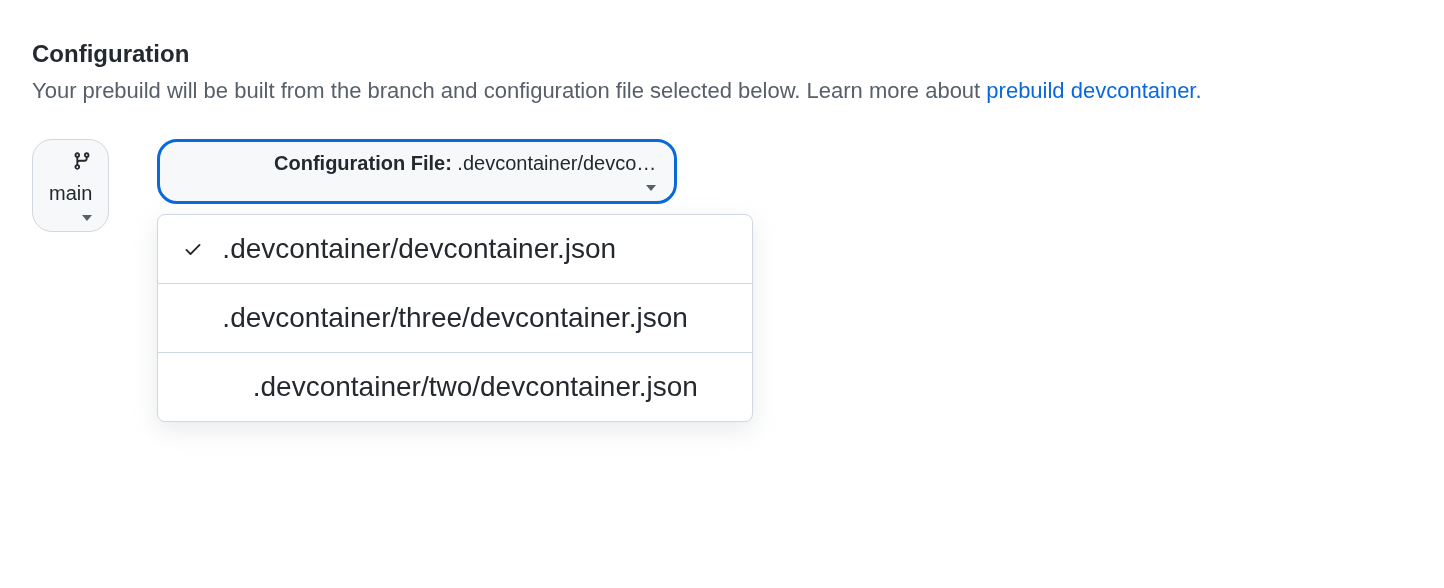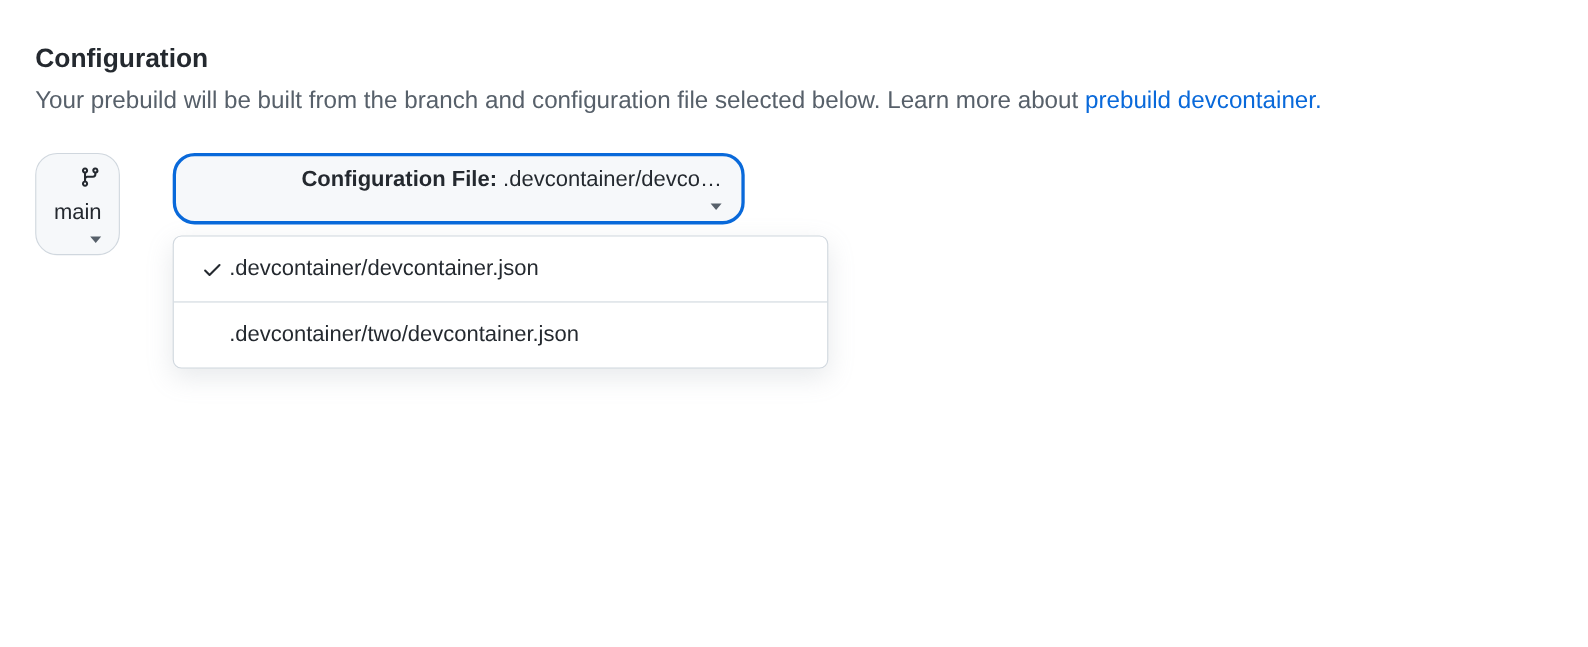--- a/index.html
+++ b/index.html
@@ -77,26 +77,26 @@
       border: 1px solid #d0d7de;
       border-radius: 8px;
       background: #fff;
       box-shadow: 0 8px 24px rgba(140,149,159,0.2);
       overflow: hidden;
     }
     .dropdown-item {
       display: flex;
       align-items: center;
       padding: 18px 24px 18px 24px;
-      font-size: 20px;
+      font-size: 28px;
       border-bottom: 1px solid #d0d7de;
       cursor: pointer;
-      gap: 4px;
+      gap: 18px;
     }
-    .dropdown-item:last-child { border-bottom: none; }
+    .dropdown-item:last-child { border-bottom: none; justify-content: center; }
     .dropdown-item .check-slot {
       width: 22px;
       display: inline-flex;
       justify-content: center;
       flex-shrink: 0;
     }
     .check-mark { width: 20px; height: 20px; }
   </style>
 </head>
 <body>
@@ -127,17 +127,21 @@
         <div class="dropdown-item">
           <span class="check-slot">
             <svg class="check-mark" viewBox="0 0 16 16" fill="#24292f">
               <path d="M13.78 4.22a.75.75 0 0 1 0 1.06l-7.25 7.25a.75.75 0 0 1-1.06 0L2.22 9.28a.751.751 0 0 1 1.06-1.06L6 10.94l6.72-6.72a.75.75 0 0 1 1.06 0Z"></path>
             </svg>
           </span>
           <span>.devcontainer/devcontainer.json</span>
         </div>
         <div class="dropdown-item">
           <span class="check-slot"></span>
+          <span>.devcontainer/three/devcontainer.json</span>
+        </div>
+        <div class="dropdown-item">
+          <span class="check-slot"></span>
           <span>.devcontainer/two/devcontainer.json</span>
         </div>
       </div>
   </div>
 </div>
 
 </body></html>

